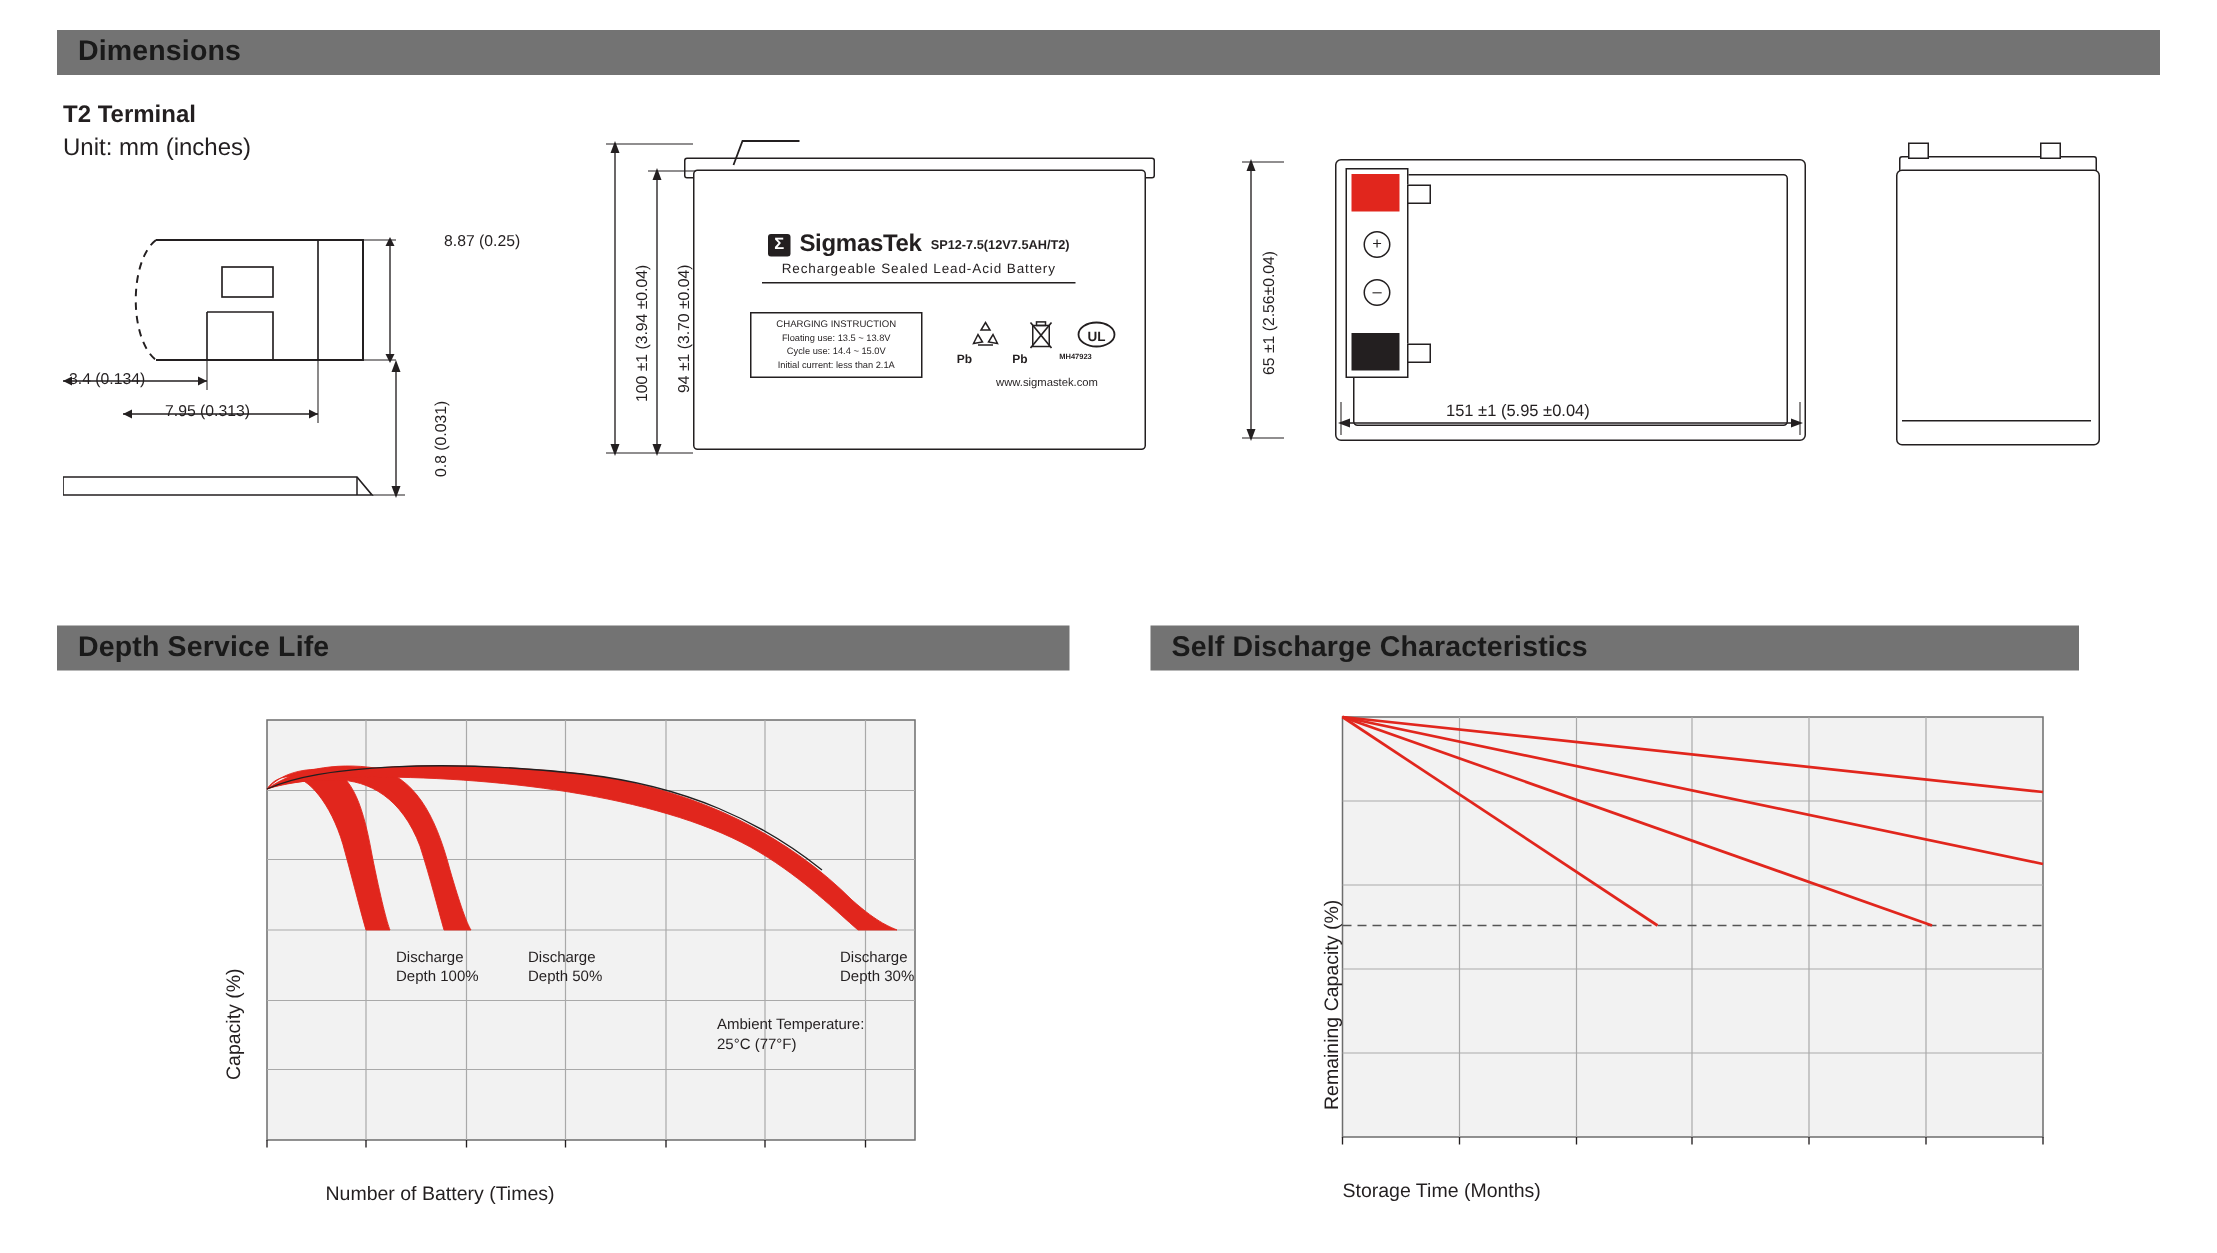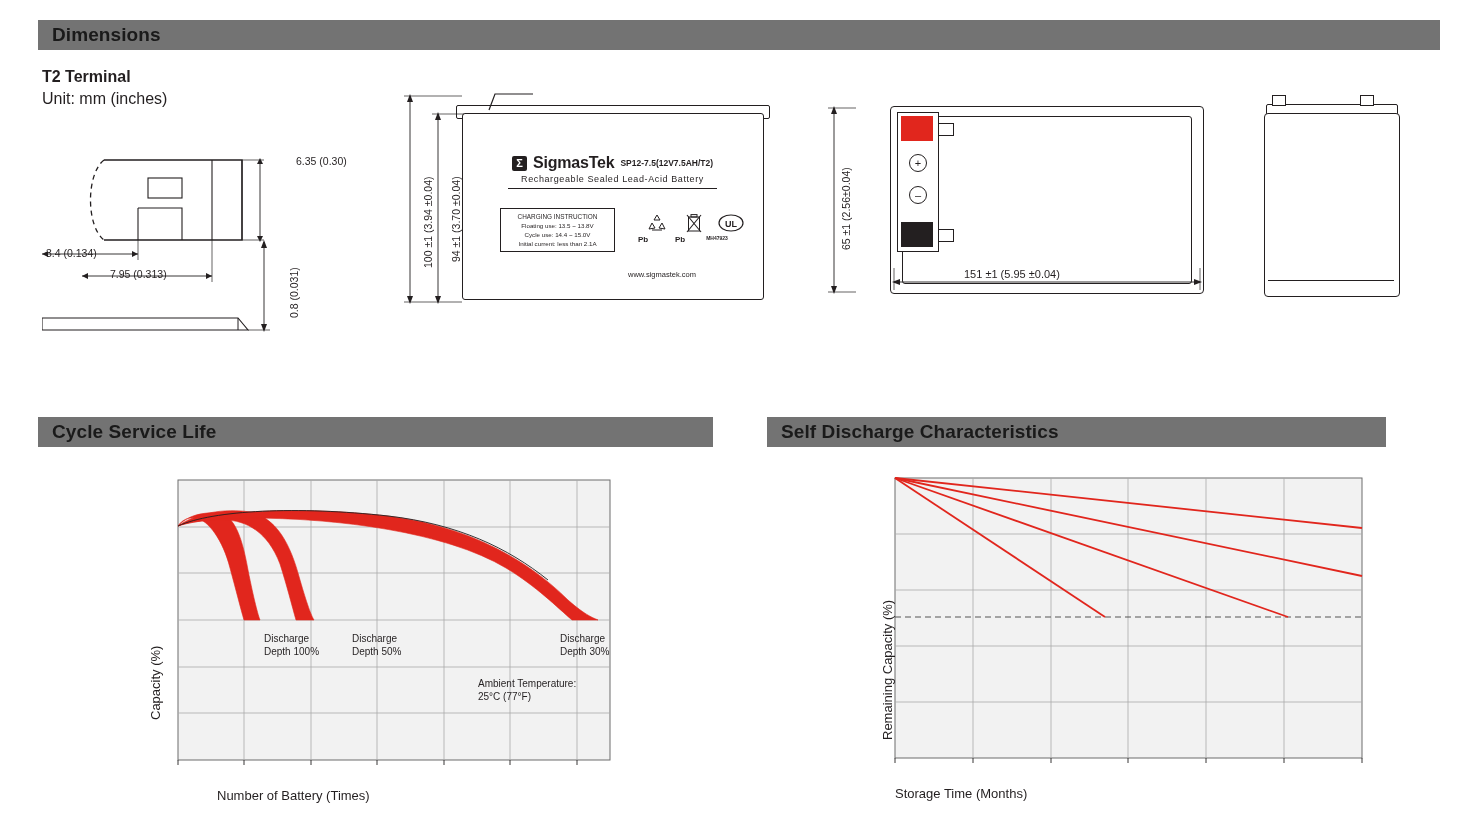--- a/index.html
+++ b/index.html
@@ -69,21 +69,21 @@
   }
   #charge-box .hdr{font-size:6.4px;margin-bottom:1px;}
   #marks{
     position:absolute;left:628px;top:212px;width:104px;height:46px;
     display:flex;align-items:flex-start;justify-content:space-between;
   }
   .mark{display:flex;flex-direction:column;align-items:center;width:30px;}
   .mark .glyph{height:22px;display:flex;align-items:center;justify-content:center;margin-left:28px;}
   .mark .cap{font-size:8px;font-weight:bold;margin-top:1px;}
   .mark .cap.tiny{font-size:5px;font-weight:bold;}
-  #website{position:absolute;left:628px;top:270px;width:104px;text-align:left;font-size:7.5px;}
+  #website{position:absolute;left:628px;top:250px;width:104px;text-align:right;font-size:7.5px;}
 
   
   #top-body{
     position:absolute;left:890px;top:106px;width:312px;height:186px;
     border:1.4px solid #231f20;border-radius:4px;background:#fff;
   }
   #top-inner{
     position:absolute;left:902px;top:116px;width:288px;height:166px;
     border:1.2px solid #231f20;border-radius:3px;background:#fff;
   }
@@ -162,21 +162,21 @@
     <path d="M6 121 L0 124 L6 127" fill="#231f20"></path>
     <path d="M90 121 L96 124 L90 127" fill="#231f20"></path>
     <line x1="96" y1="110" x2="96" y2="130" stroke="#231f20" stroke-width="0.7"></line>
 
     <line x1="40" y1="146" x2="170" y2="146" stroke="#231f20" stroke-width="0.9"></line>
     <path d="M46 143 L40 146 L46 149" fill="#231f20"></path>
     <path d="M164 143 L170 146 L164 149" fill="#231f20"></path>
     <line x1="170" y1="110" x2="170" y2="152" stroke="#231f20" stroke-width="0.7"></line>
   </svg>
 </div>
-<div class="dimtext" style="left:296px;top:155px;">6.35 (0.30)</div>
+<div class="dimtext" style="left:296px;top:155px;">8.87 (0.25)</div>
 <div class="dimtext" style="left:46px;top:247px;">3.4 (0.134)</div>
 <div class="dimtext" style="left:110px;top:268px;">7.95 (0.313)</div>
 <div class="dimtext rot" style="left:288px;top:318px;">0.8 (0.031)</div>
 
 <div id="front-lid"></div>
 <div id="front-body"></div>
 <div class="abs" style="left:487px;top:92px;">
   <svg width="60" height="20" viewBox="0 0 60 20">
     <path d="M2 18 L8 2 L46 2" fill="none" stroke="#231f20" stroke-width="1.2"></path>
   </svg>
@@ -284,21 +284,21 @@
 </div>
 <div class="dimtext" style="left:964px;top:268px;font-size:11px;">151 ±1 (5.95 ±0.04)</div>
 
 <div id="side-lid"></div>
 <div id="side-body"></div>
 <div class="side-post" style="left:1272px;top:95px;"></div>
 <div class="side-post" style="left:1360px;top:95px;"></div>
 <div id="side-bottom"></div>
 
 <div class="section-bar" id="cycle-bar">
-  <span class="title">Cycle Service Life</span>
+  <span class="title">Depth Service Life</span>
 </div>
 
 <div class="chart-wrap" id="cycle-chart" style="left:38px;top:460px;width:675px;height:360px;">
 
   <svg width="675" height="360" viewBox="0 0 675 360">
     <rect x="140" y="20" width="432" height="280" fill="#f2f2f2" stroke="#6d6d6d" stroke-width="1"></rect>
 
     <g stroke="#a9a9a9" stroke-width="0.8">
       <line x1="206" y1="20" x2="206" y2="300"></line>
       <line x1="273" y1="20" x2="273" y2="300"></line>

